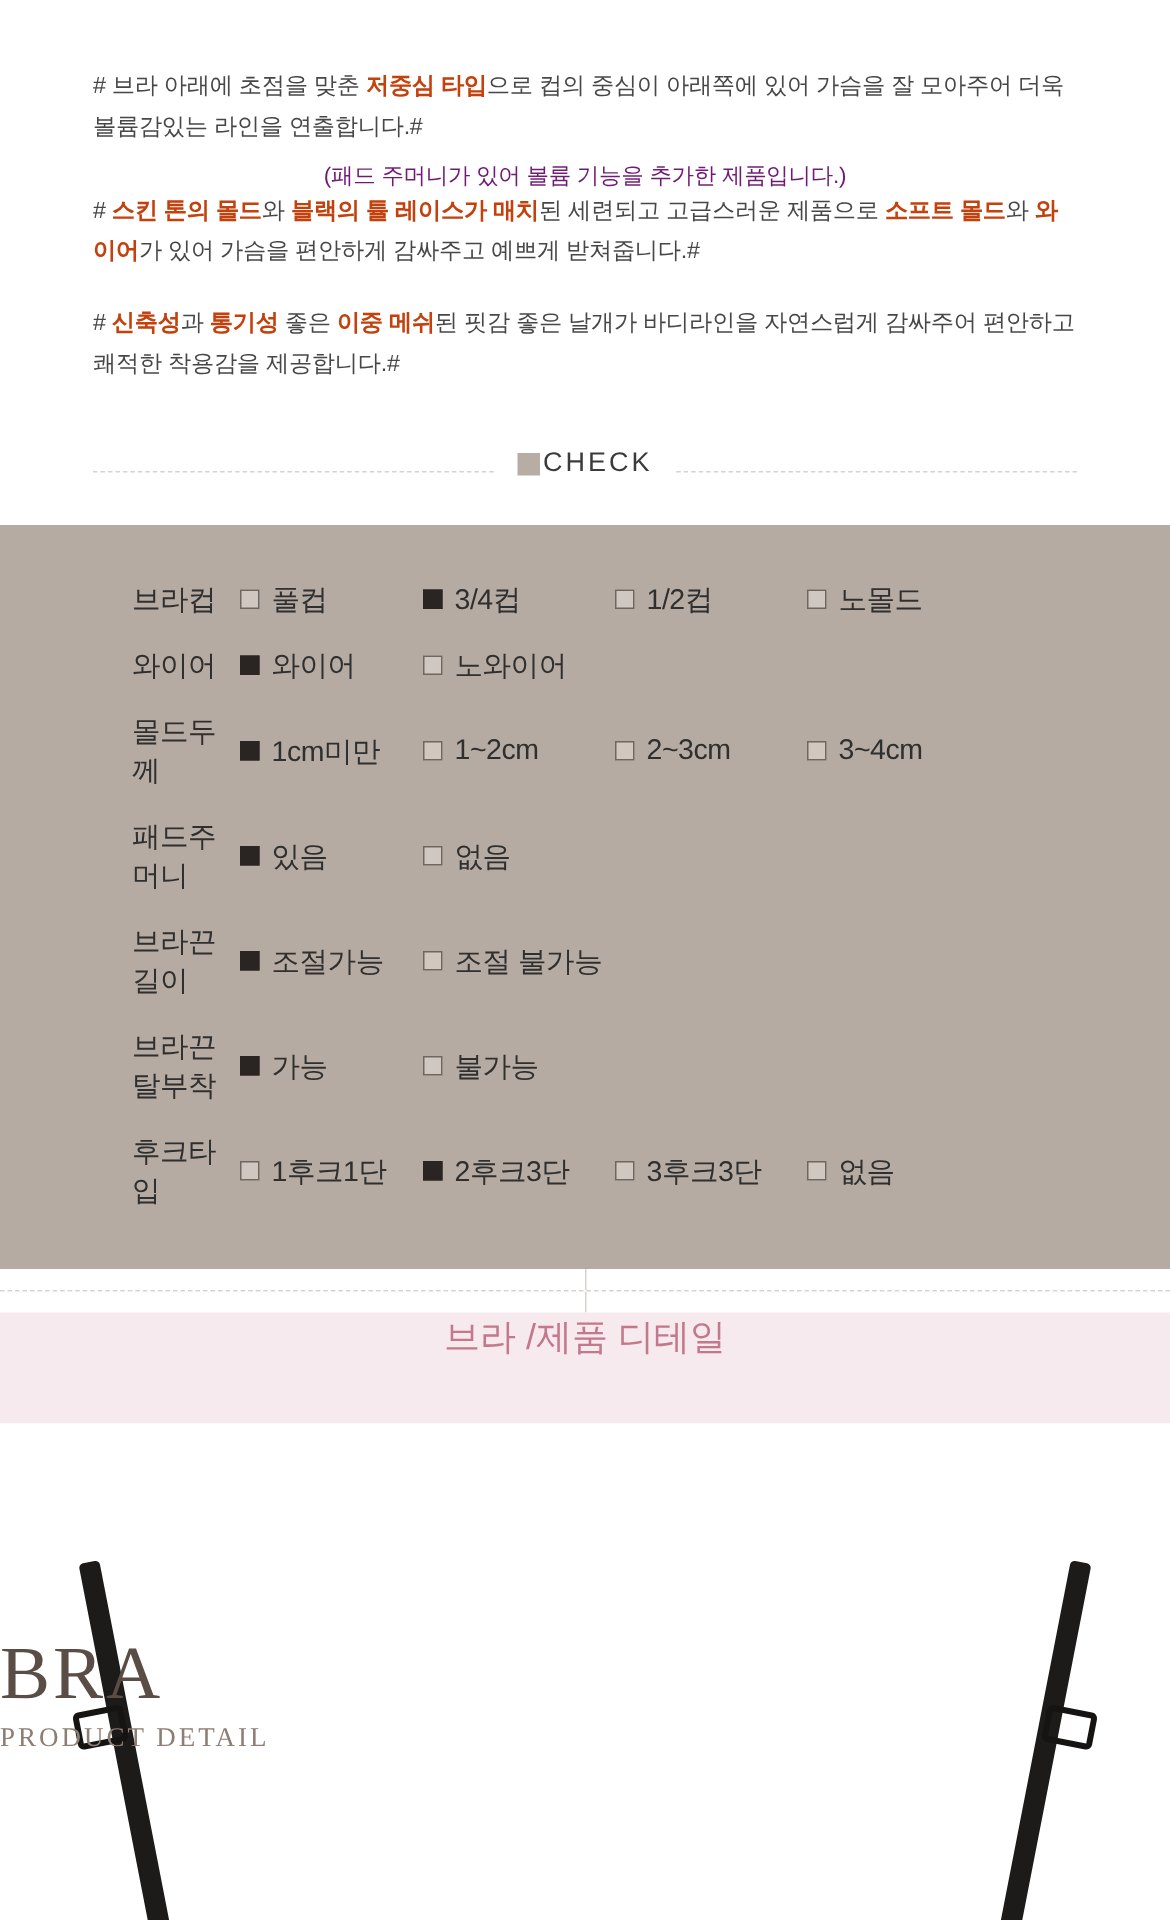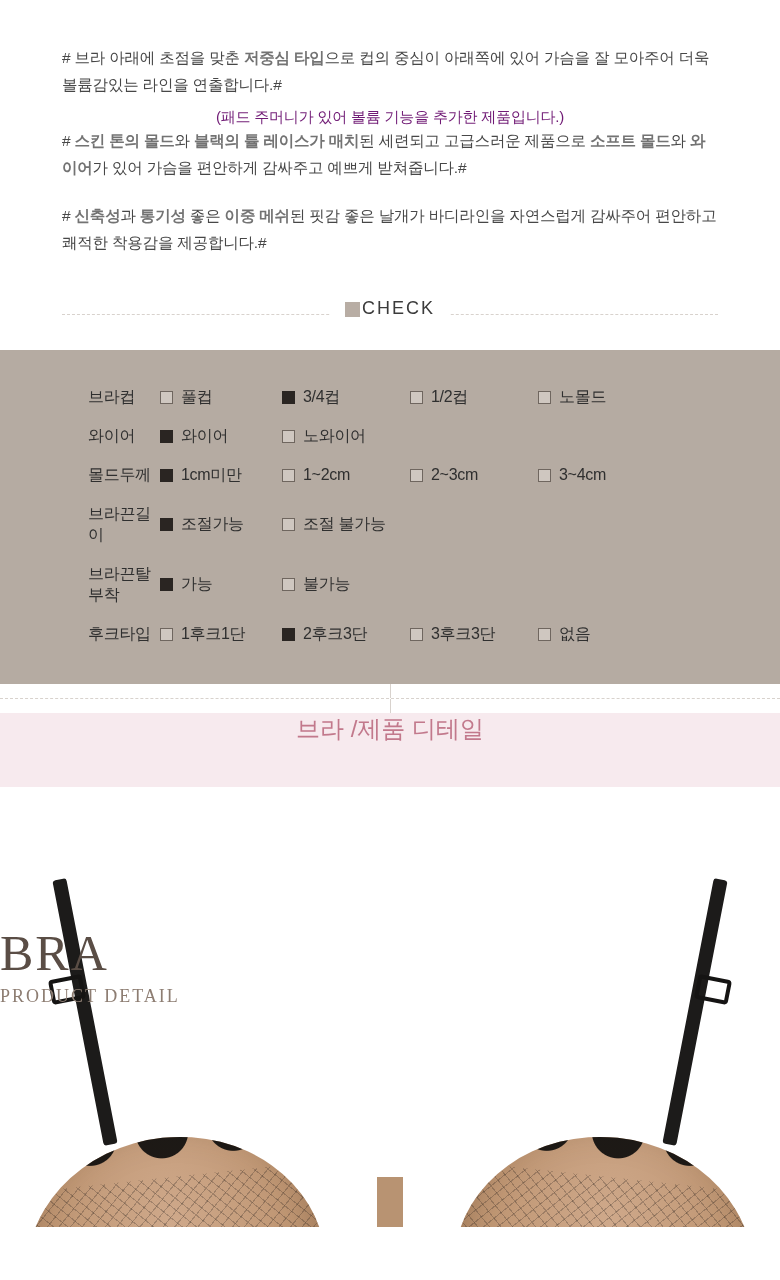--- a/index.html
+++ b/index.html
@@ -26,21 +26,21 @@
     line-height: 1.75;
     color: #474747;
     margin: 0 0 0 0;
     letter-spacing: -0.2px;
   }
   .para + .para {
     margin-top: 20px;
   }
   .para.gap-big {
   }
-  .b { font-weight: bold; color: #737373; }
+  .b { font-weight: bold; color: #c2410c; }
   .note {
     text-align: center;
     font-size: 15px;
     color: #701a75;
     margin-top: 10px;
     letter-spacing: -0.2px;
   }
 
   
   .check-wrap {
@@ -83,21 +83,21 @@
   .spec {
     margin-top: 18px;
     background: #b5aba2;
     padding: 28px 0 30px 0;
   }
   .spec table {
     width: 100%;
     border-collapse: collapse;
   }
   .spec td {
-    font-size: 16px;
+    font-size: 19px;
     color: #2f2f2f;
     padding: 9px 0;
     vertical-align: middle;
     letter-spacing: -0.3px;
   }
   .spec td.label {
     width: 160px;
     padding-left: 88px;
     box-sizing: border-box;
   }
@@ -357,20 +357,37 @@
             </div>
           </td>
           <td class="">
             <div class="opt">
               <span class="box"></span>
               <span>3~4cm</span>
             </div>
           </td>
         </tr>
         <tr>
+          <td class="label">패드주머니</td>
+          <td class="col2">
+            <div class="opt">
+              <span class="box on"></span>
+              <span>있음</span>
+            </div>
+          </td>
+          <td class="col3">
+            <div class="opt">
+              <span class="box"></span>
+              <span>없음</span>
+            </div>
+          </td>
+          <td class="col4"></td>
+          <td class=""></td>
+        </tr>
+        <tr>
           <td class="label">브라끈길이</td>
           <td class="col2">
             <div class="opt">
               <span class="box on"></span>
               <span>조절가능</span>
             </div>
           </td>
           <td class="col3">
             <div class="opt">
               <span class="box"></span>

